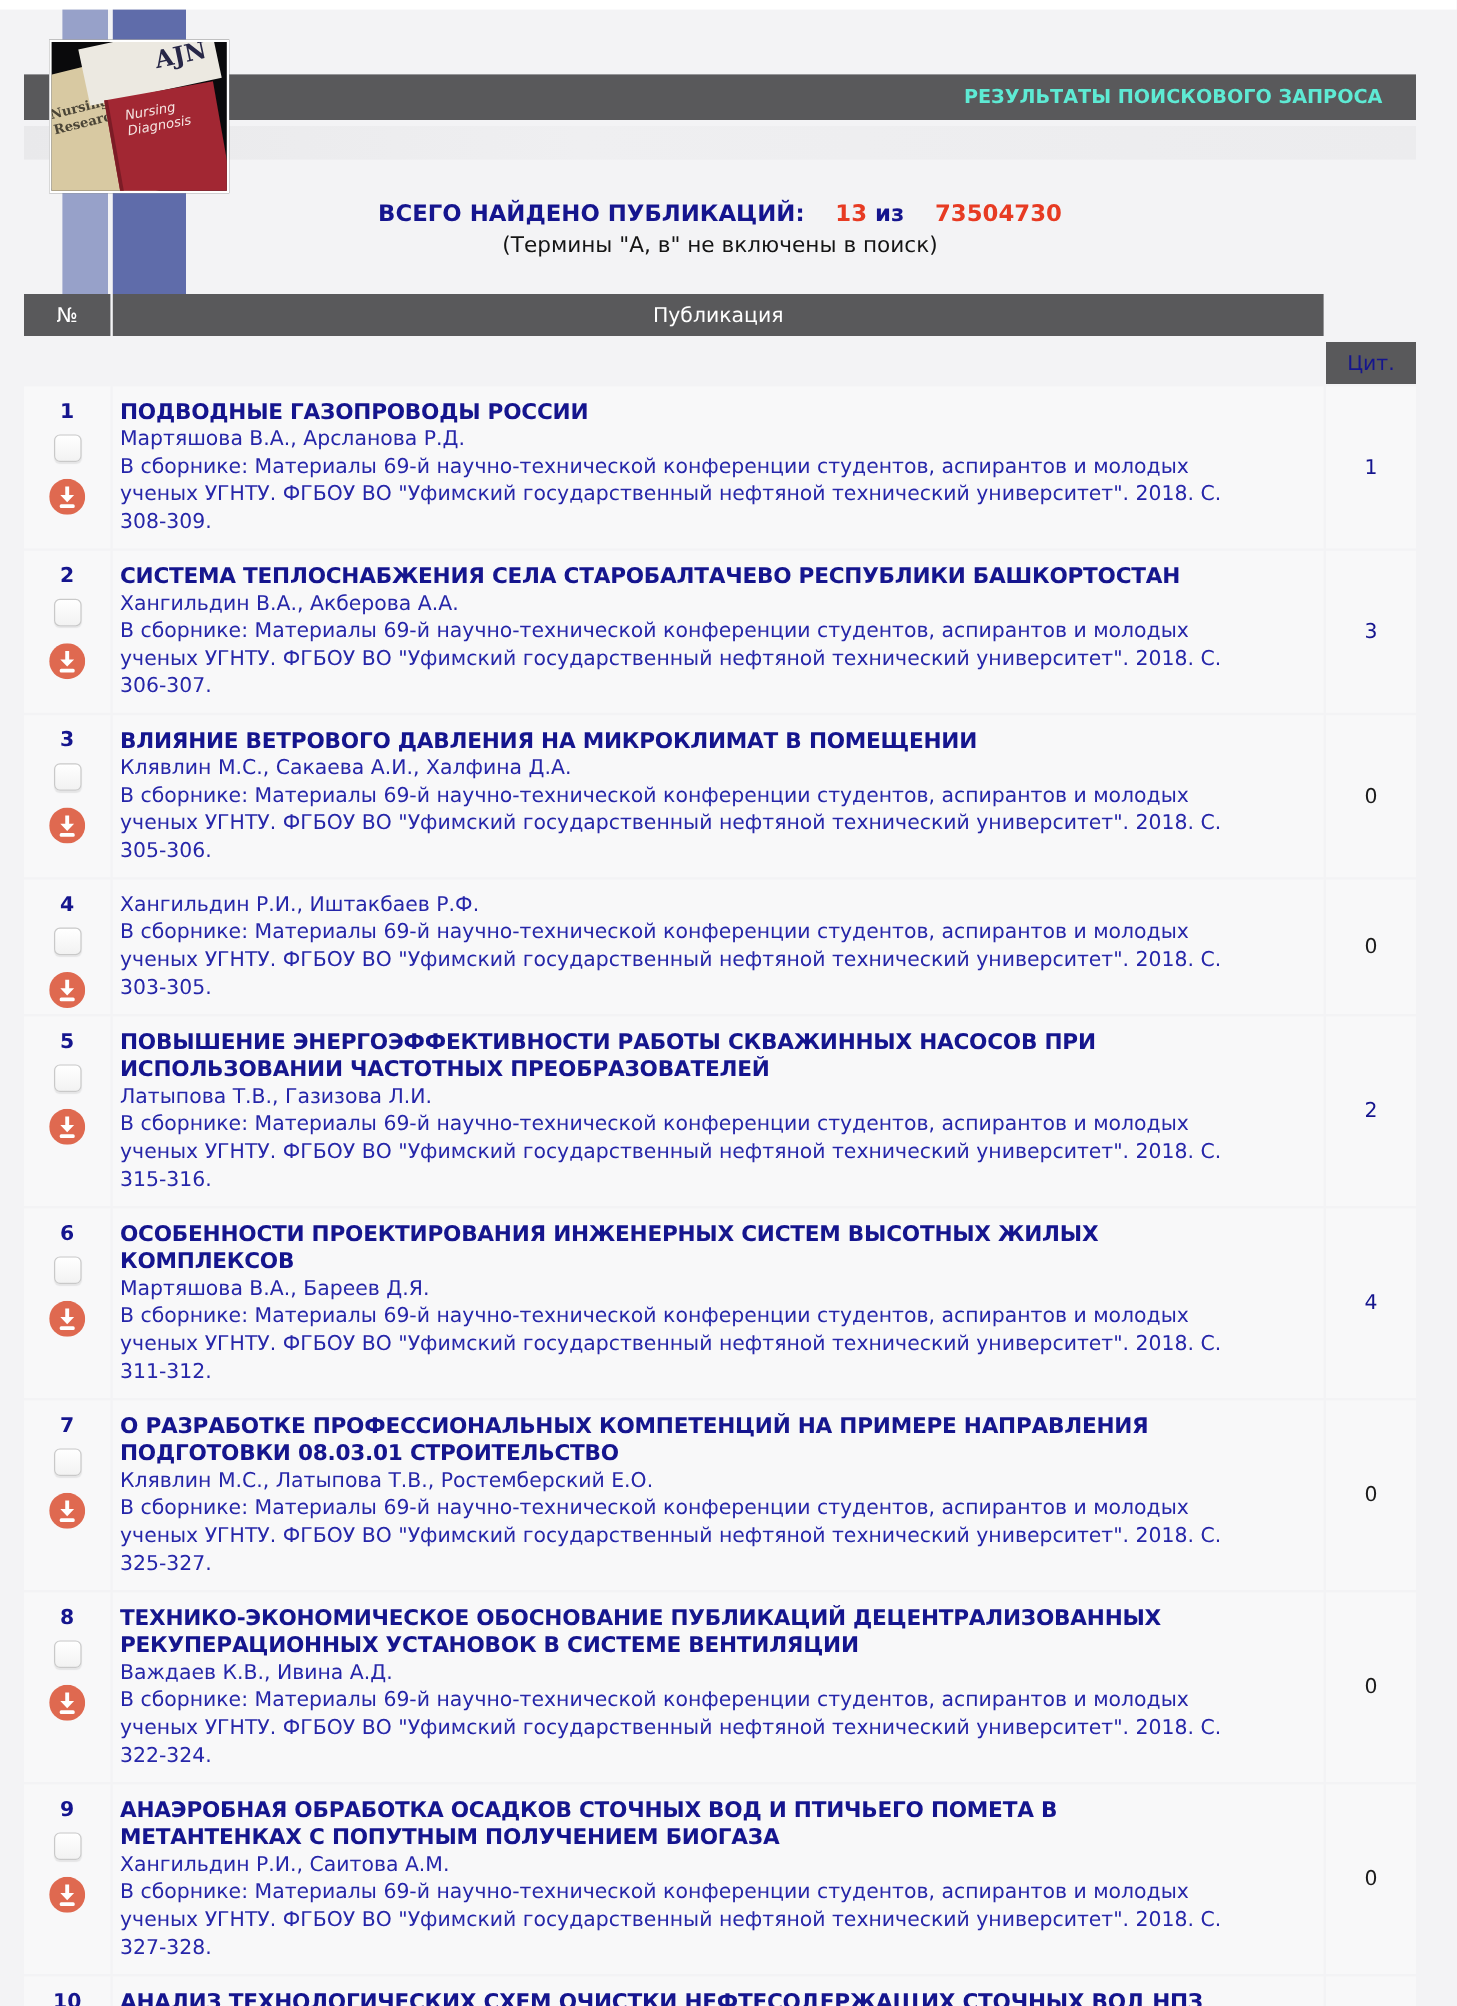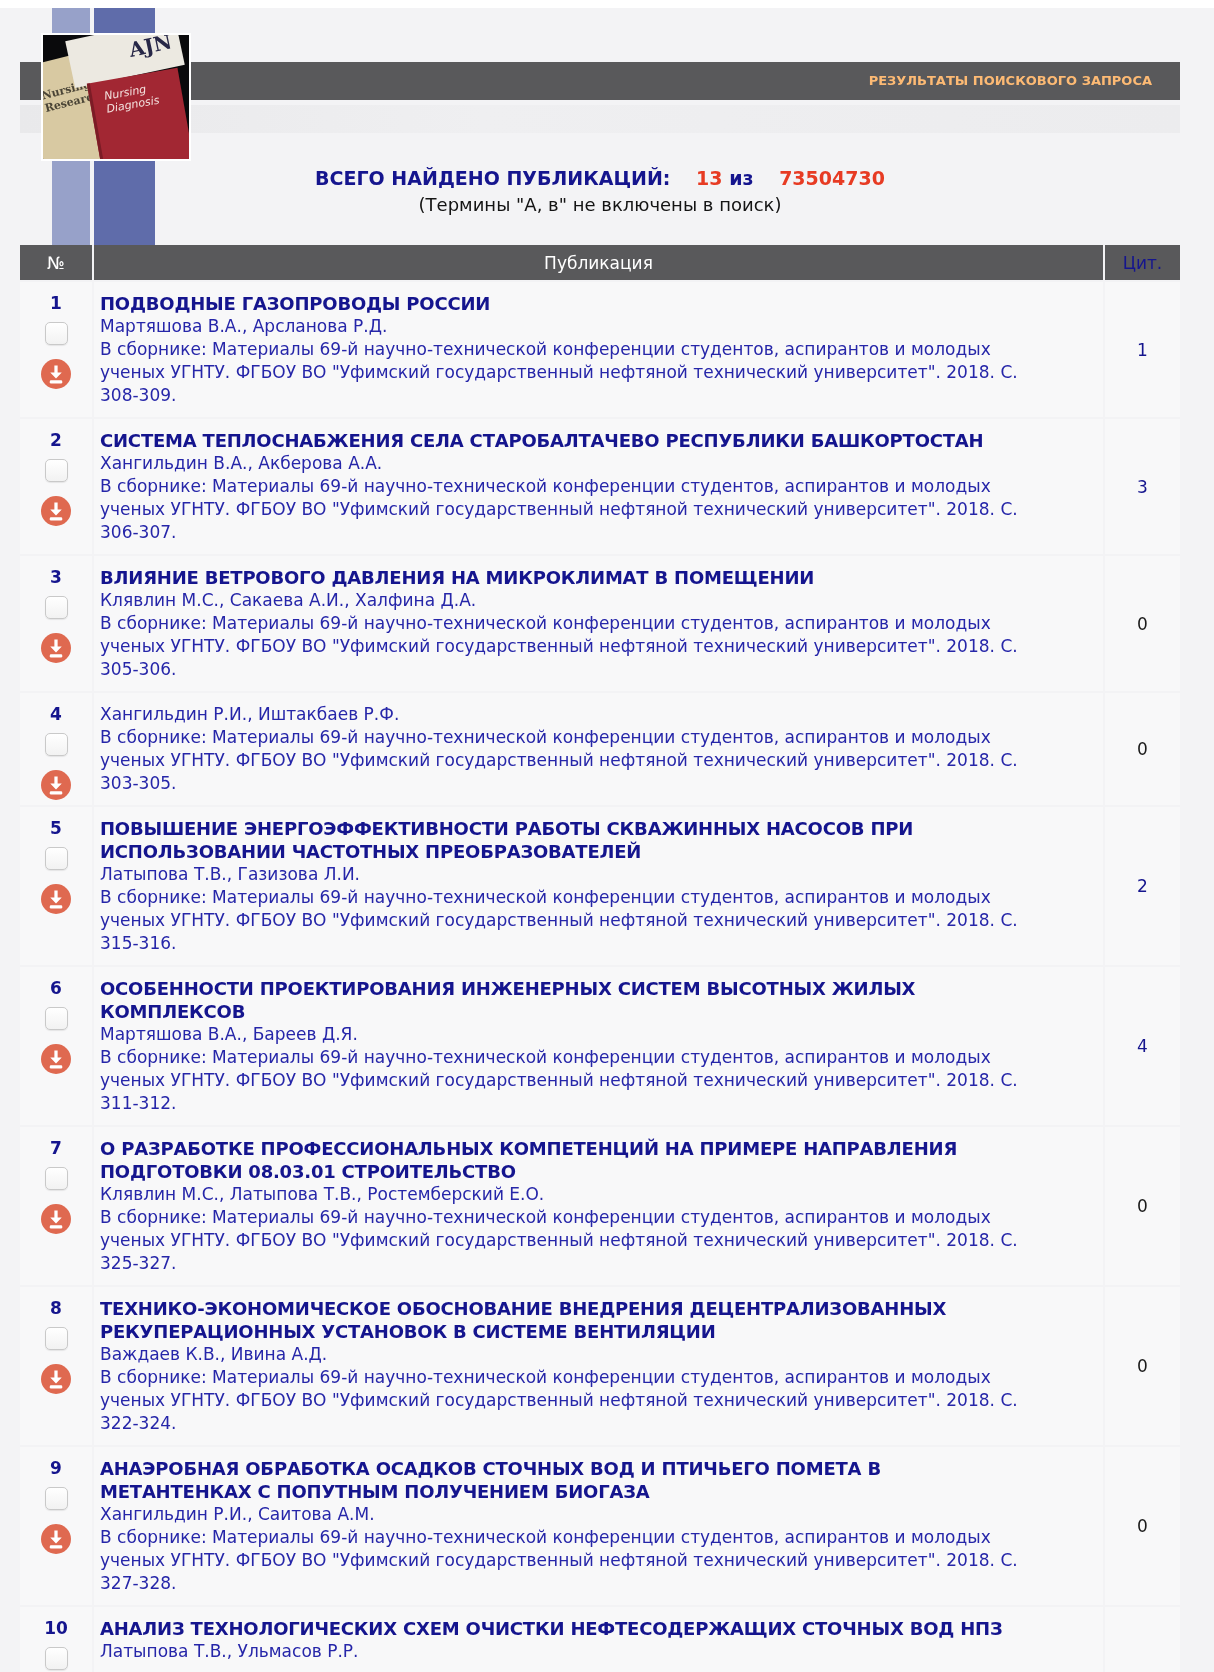--- a/index.html
+++ b/index.html
@@ -10,21 +10,21 @@
   }
   .top-white { position:absolute; left:0; top:0; width:100%; height:8px; background:#ffffff; }
 
   
   .stripe-light { position:absolute; left:52px; top:8px; width:38px; height:237px; background:var(--stripe-light,#97a1c9); }
   .stripe-dark  { position:absolute; left:94px; top:8px; width:61px; height:237px; background:var(--stripe-dark,#5f6caa); }
 
   
   .titlebar {
     position:absolute; left:20px; top:62px; width:1160px; height:38px; box-sizing:border-box;
-    background:var(--bar-gray,#59595b); color:#fdba74; font-weight:bold; font-size:13px;
+    background:var(--bar-gray,#59595b); color:#5eead4; font-weight:bold; font-size:16px;
     line-height:38px; text-align:right; padding-right:28px;
   }
   .subbar { position:absolute; left:20px; top:105px; width:1160px; height:28px;
     background:linear-gradient(90deg,#e9e9eb,#efeff1 40%,#ececee); }
 
   
   .logo { position:absolute; left:41px; top:33px; width:146px; height:124px; background:#0a0a0c;
     border:2px solid #ffffff; overflow:hidden; }
   .mag { position:absolute; overflow:hidden; }
   .mag.beige { left:-10px; top:20px; width:92px; height:115px; background:#d8c9a2; transform:rotate(-14deg);
@@ -40,21 +40,21 @@
   .summary { position:absolute; left:20px; top:167px; width:1160px; text-align:center; }
   .summary .line1 { font-size:19px; font-weight:bold; color:var(--navy,#15158e); }
   .summary .red { color:var(--red,#e73b23);margin-left:19px; }
   .summary .note { font-size:18px; color:#141414; margin-top:5px; }
 
   
   .table { position:absolute; left:20px; top:245px; width:1160px; }
   .thead { display:flex; gap:2px; margin-bottom:2px; }
   .th { background:var(--bar-gray,#59595b); color:#ffffff; font-size:17px; height:35px;
     display:flex; align-items:center; justify-content:center; }
-  .th.num { width:72px; } .th.pub { flex:1; } .th.cit { width:75px; }
+  .th.num { width:72px; } .th.pub { flex:1; } .th.cit { width:75px;margin-top:40px; }
 
   .row { display:flex; gap:2px; margin-bottom:2px; }
   .cell { background:#f8f8f9; }
   .num-cell { width:72px; box-sizing:border-box; padding-top:11px;
     display:flex; flex-direction:column; align-items:center; }
   .row-num { color:var(--navy,#15158e); font-weight:bold; font-size:17px; line-height:20px; }
   .checkbox { width:21px; height:21px; margin-top:9px; background:linear-gradient(#ffffff,#f2f2f2);
     border:1px solid #c9c9c9; border-radius:5px; box-shadow:0 1px 1px rgba(0,0,0,.08); }
   .dl-btn { margin-top:14px; width:30px; height:30px; border:none; padding:0; background:transparent; cursor:pointer; }
 
@@ -263,21 +263,21 @@
       <div class="checkbox"></div>
       <button class="dl-btn">
         <svg viewBox="0 0 24 24" width="30" height="30">
           <circle cx="12" cy="12" r="12" fill="var(--icon-salmon,#df6950)"></circle>
           <path d="M10.7 5.2 h2.6 v5.6 h3.3 L12 15.6 L7.4 10.8 h3.3 z" fill="#ffffff"></path>
           <rect x="7" y="17" width="10" height="2.5" rx="1" fill="#ffffff"></rect>
         </svg>
       </button>
     </div>
     <div class="cell pub-cell">
-      <a href="#" class="pub-title">ТЕХНИКО-ЭКОНОМИЧЕСКОЕ ОБОСНОВАНИЕ ВНЕДРЕНИЯ ДЕЦЕНТРАЛИЗОВАННЫХ РЕКУПЕРАЦИОННЫХ УСТАНОВОК В СИСТЕМЕ ВЕНТИЛЯЦИИ</a>
+      <a href="#" class="pub-title">ТЕХНИКО-ЭКОНОМИЧЕСКОЕ ОБОСНОВАНИЕ ПУБЛИКАЦИЙ ДЕЦЕНТРАЛИЗОВАННЫХ РЕКУПЕРАЦИОННЫХ УСТАНОВОК В СИСТЕМЕ ВЕНТИЛЯЦИИ</a>
       <div class="pub-authors">Важдаев К.В., Ивина А.Д.</div>
       <div class="pub-details">В сборнике: Материалы 69-й научно-технической конференции студентов, аспирантов и молодых ученых УГНТУ. ФГБОУ ВО "Уфимский государственный нефтяной технический университет". 2018. С. 322-324.</div>
     </div>
     <div class="cell cit-cell">
       <a href="#" class="cit zero">0</a>
     </div>
   </div>
 
   <div class="row">
     <div class="cell num-cell">

